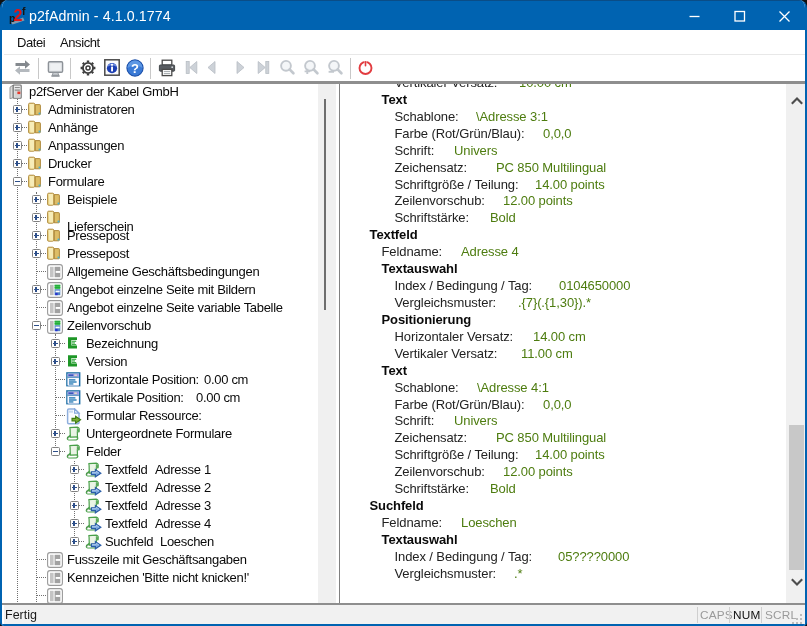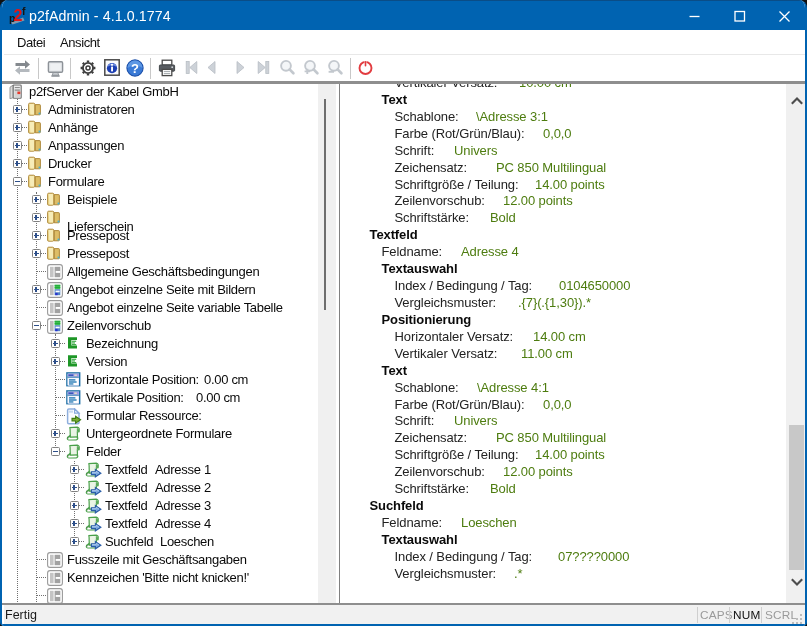--- a/index.html
+++ b/index.html
@@ -537,21 +537,21 @@
 <div class="pl i3"><span class="lab">Schablone:</span><span class="val" style="left:136px">\Adresse 4:1</span></div>
 <div class="pl i3"><span class="lab">Farbe (Rot/Grün/Blau):</span><span class="val" style="left:202px">0,0,0</span></div>
 <div class="pl i3"><span class="lab">Schrift:</span><span class="val" style="left:113px">Univers</span></div>
 <div class="pl i3"><span class="lab">Zeichensatz:</span><span class="val" style="left:155px">PC 850 Multilingual</span></div>
 <div class="pl i3"><span class="lab">Schriftgröße / Teilung:</span><span class="val" style="left:194px">14.00 points</span></div>
 <div class="pl i3"><span class="lab">Zeilenvorschub:</span><span class="val" style="left:162px">12.00 points</span></div>
 <div class="pl i3"><span class="lab">Schriftstärke:</span><span class="val" style="left:149px">Bold</span></div>
 <div class="pl i1 b">Suchfeld</div>
 <div class="pl i2"><span class="lab">Feldname:</span><span class="val" style="left:120px">Loeschen</span></div>
 <div class="pl i2 b">Textauswahl</div>
-<div class="pl i3"><span class="lab">Index / Bedingung / Tag:</span><span class="val" style="left:217px">07????0000</span></div>
+<div class="pl i3"><span class="lab">Index / Bedingung / Tag:</span><span class="val" style="left:217px">05????0000</span></div>
 <div class="pl i3"><span class="lab">Vergleichsmuster:</span><span class="val" style="left:173px">.*</span></div>
     </div>
       </div>
     <div id="vscroll">
       <svg class="chev" style="top:11px" viewBox="0 0 16 12">
           <path d="M2.8 8.8 L8 3.4 L13.2 8.8" fill="none" stroke="#4d4d4d" stroke-width="2.1"></path>
         </svg>
       <div id="vthumb"></div>
       <svg class="chev" style="top:492px" viewBox="0 0 16 12">
           <path d="M2.8 3.2 L8 8.6 L13.2 3.2" fill="none" stroke="#4d4d4d" stroke-width="2.1"></path>

